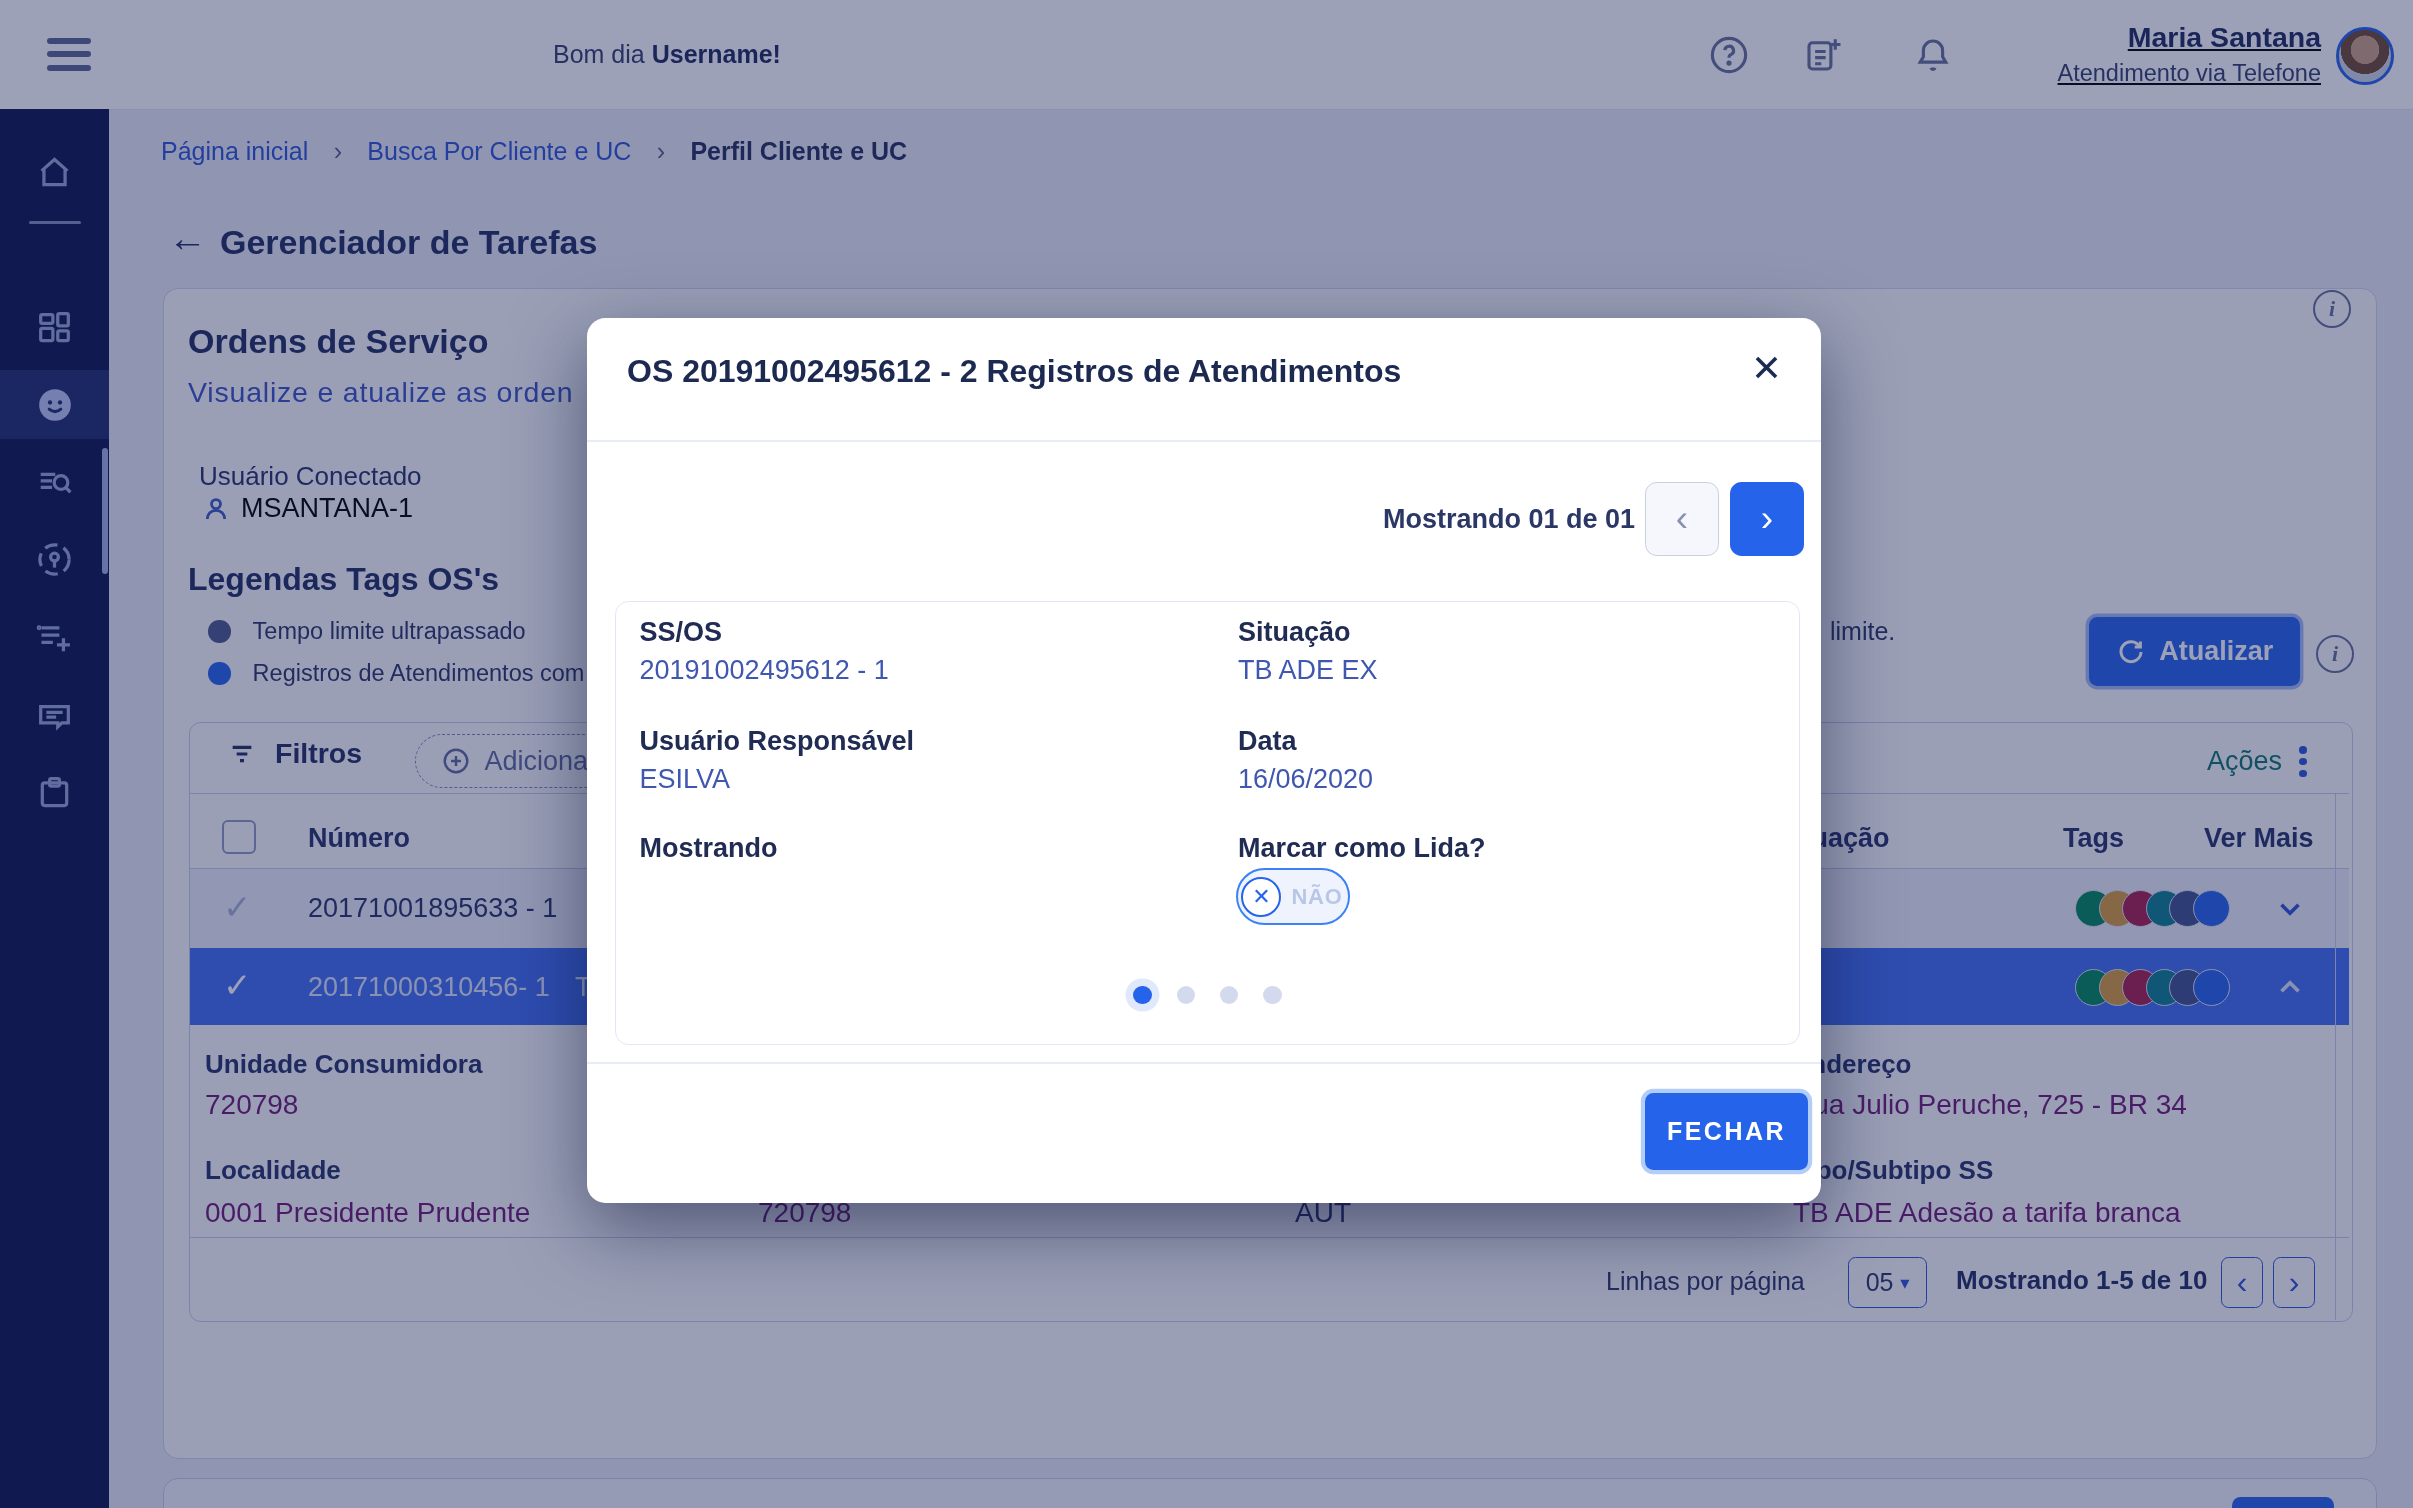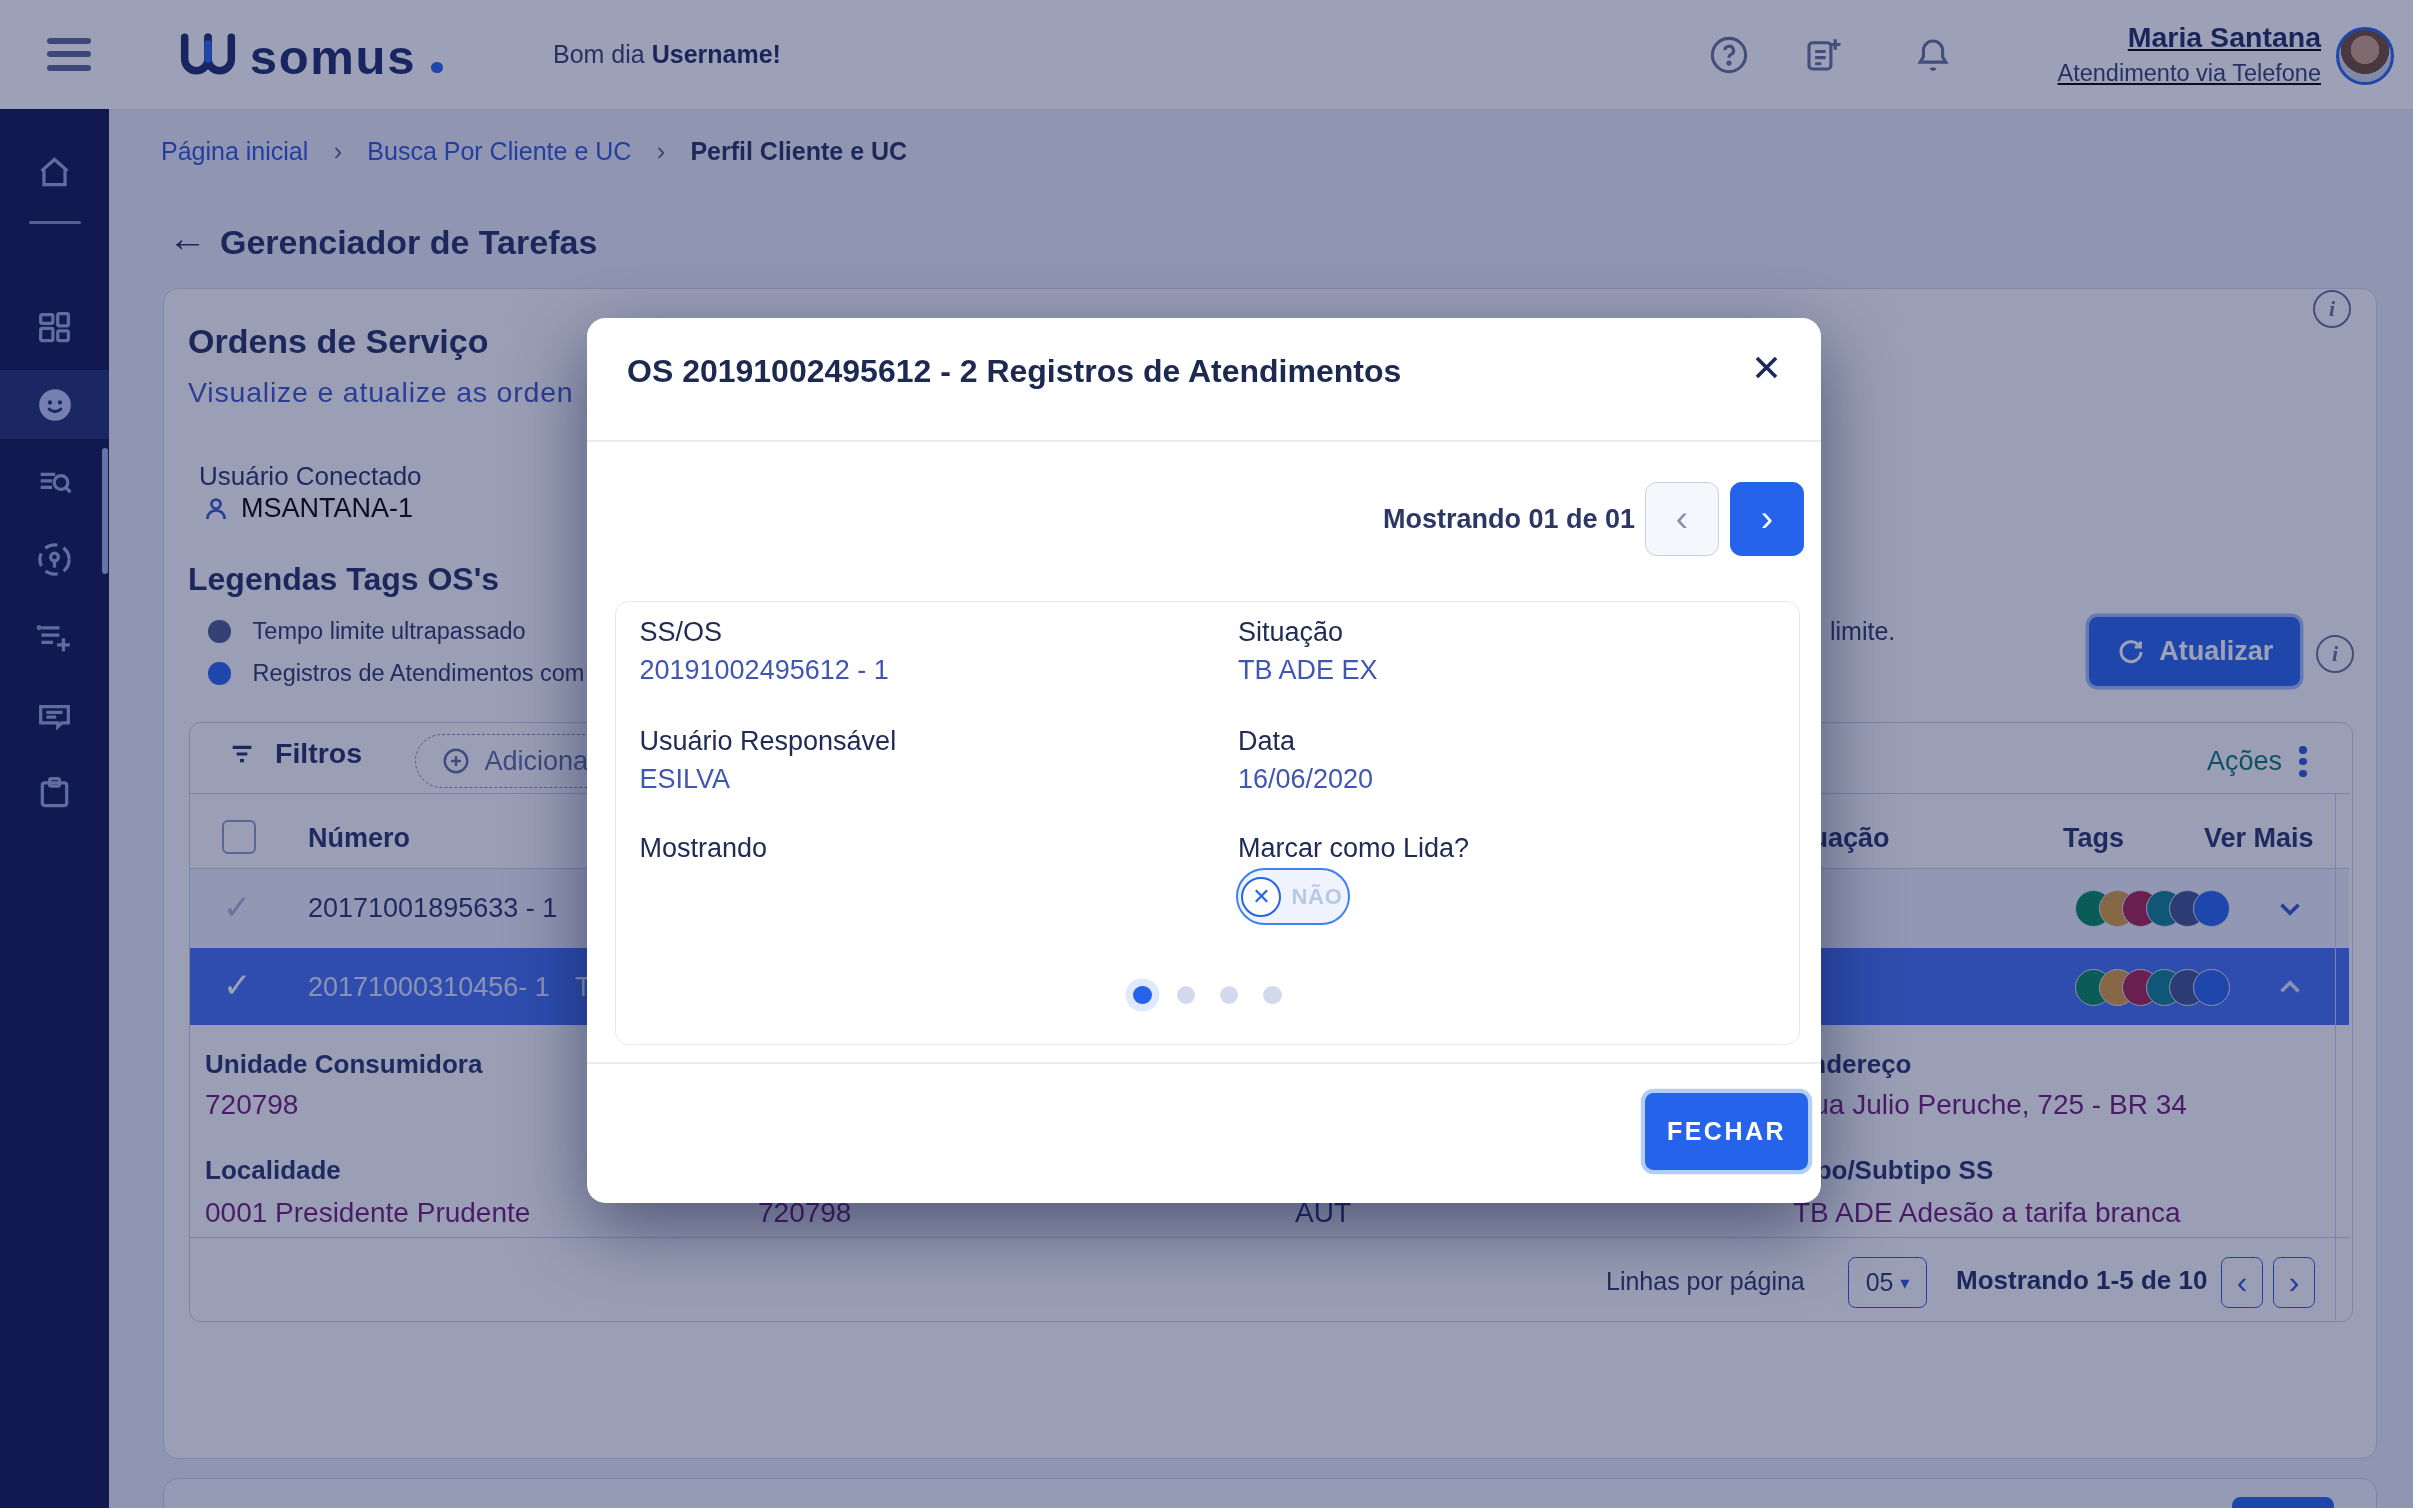--- a/index.html
+++ b/index.html
@@ -104,21 +104,21 @@
   .m-title{left:40px;top:35px;font-size:32px;font-weight:600;color:#1c2950;}
   .m-close{right:39px;top:28.5px;font-size:37px;color:#1c2950;cursor:pointer;}
   .m-div{left:0;width:1234px;height:1.7px;background:#e8ecf6;}
   .m-sub{left:40px;top:156px;width:662px;font-size:28.5px;line-height:1.58;color:#3e54ad;letter-spacing:0.4px;}
   .m-paging{left:788px;top:186px;width:260px;text-align:right;font-size:27px;font-weight:600;color:#2b3764;}
   .m-nav{top:164px;width:74px;height:74px;border-radius:11.7px;display:flex;align-items:center;
     justify-content:center;font-size:37px;cursor:pointer;}
   .m-nav.prev{left:1058px;background:#f5f7fc;border:1.7px solid #c8cfe0;color:#8892ad;box-sizing:border-box;}
   .m-nav.next{left:1143px;background:#2563eb;color:#fff;}
   .m-card{left:28px;top:283px;width:1183px;height:442px;border:1.7px solid #e2e7f4;border-radius:13.4px;}
-  .m-lbl{font-size:27px;font-weight:400;color:#202c54;}
+  .m-lbl{font-size:27px;font-weight:700;color:#202c54;}
   .m-val{font-size:27px;color:#3f57b0;line-height:1.35;}
   .toggle{left:620px;top:266px;width:114px;height:57px;border:2.5px solid #3b82f6;border-radius:34px;
     background:#eef3fe;display:flex;align-items:center;gap:10px;box-sizing:border-box;cursor:pointer;}
   .tog-x{width:40px;height:40px;border-radius:50%;border:2.5px solid #2563eb;color:#2563eb;margin-left:3.4px;
     display:flex;align-items:center;justify-content:center;font-size:22px;background:#fff;box-sizing:border-box;}
   .tog-txt{font-size:22px;font-weight:600;color:#b9c7e6;letter-spacing:0.8px;}
   .dots{left:0;top:384px;width:1183px;display:flex;justify-content:center;gap:25px;}
   .dotc{width:18.4px;height:18.4px;border-radius:50%;background:#d4daee;cursor:pointer;}
   .dotc.on{background:#2563eb;box-shadow:0 0 0 7.5px rgba(37,99,235,.14);}
   .btn-close{left:1058px;top:775px;width:163px;height:77px;background:#2563eb;border-radius:8.4px;
@@ -273,29 +273,20 @@
 
   <div class="abs card2"></div>
   <div class="abs card2-btn"></div>
 
   <div class="abs header">
     <div class="abs burger">
         <i></i>
         <i></i>
         <i></i>
       </div>
-    <div class="abs logo">
-      <svg width="60" height="49" viewBox="0 0 72 58">
-        <path d="M8 6v26a14 14 0 0 0 28 0V6" fill="none" stroke="#1b2a6b" stroke-width="9" stroke-linecap="round"></path>
-        <path d="M36 6v26a14 14 0 0 0 28 0V6" fill="none" stroke="#1b2a6b" stroke-width="9" stroke-linecap="round"></path>
-        <path d="M36 14v18" fill="none" stroke="#2563eb" stroke-width="9" stroke-linecap="round"></path>
-      </svg>
-      <span class="logo-text">somus</span>
-      <span class="logo-dot"></span>
-    </div>
     <div class="abs greeting">
       <span>Bom dia</span>&nbsp;<b>Username!</b>
     </div>
     <div class="abs hicon" style="left:1708px;">
       <svg width="42" height="42" viewBox="0 0 24 24" fill="none" stroke="#667099" stroke-width="1.8">
         <circle cx="12" cy="12" r="9.5"></circle>
           <path d="M9.6 9.2a2.5 2.5 0 1 1 3.4 2.6c-.8.35-1 .9-1 1.8"></path>
           <circle cx="12" cy="16.6" r=".6" fill="#667099"></circle>
         </svg>
     </div>

